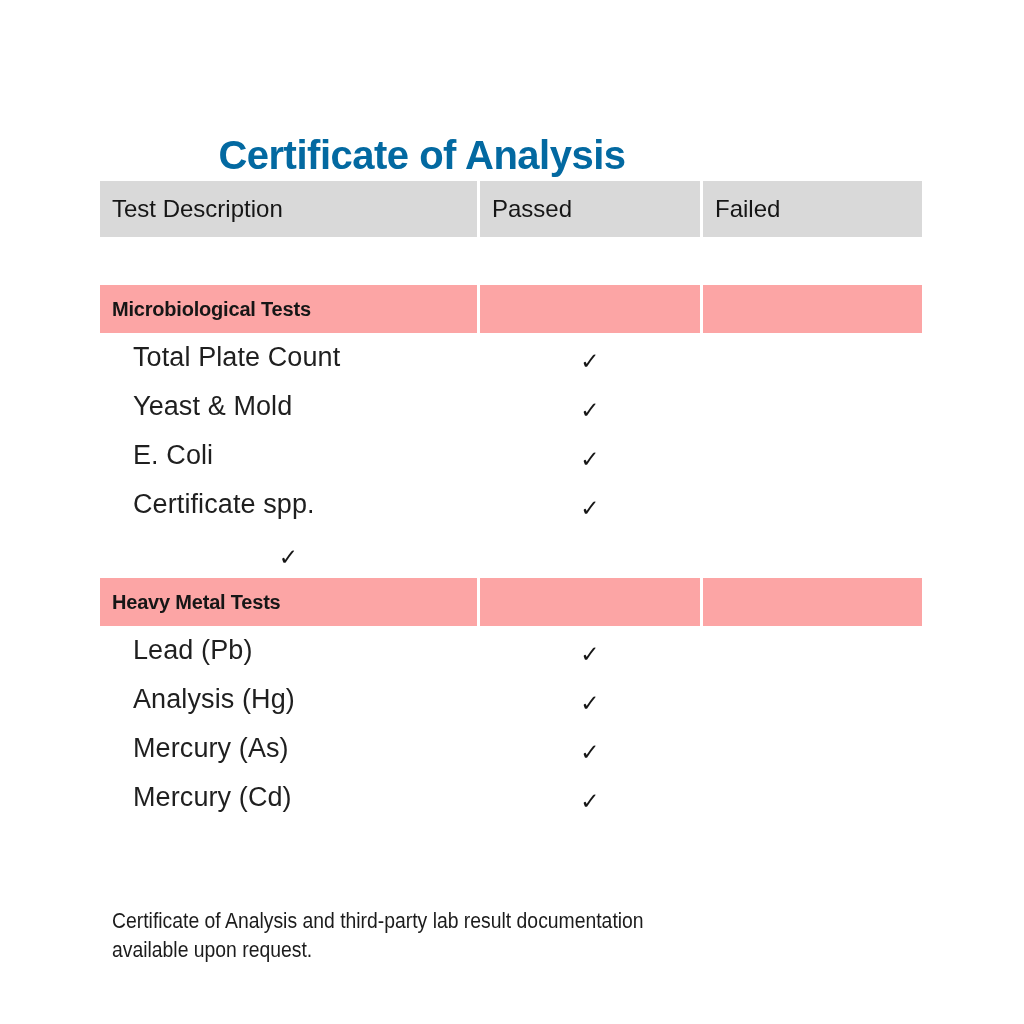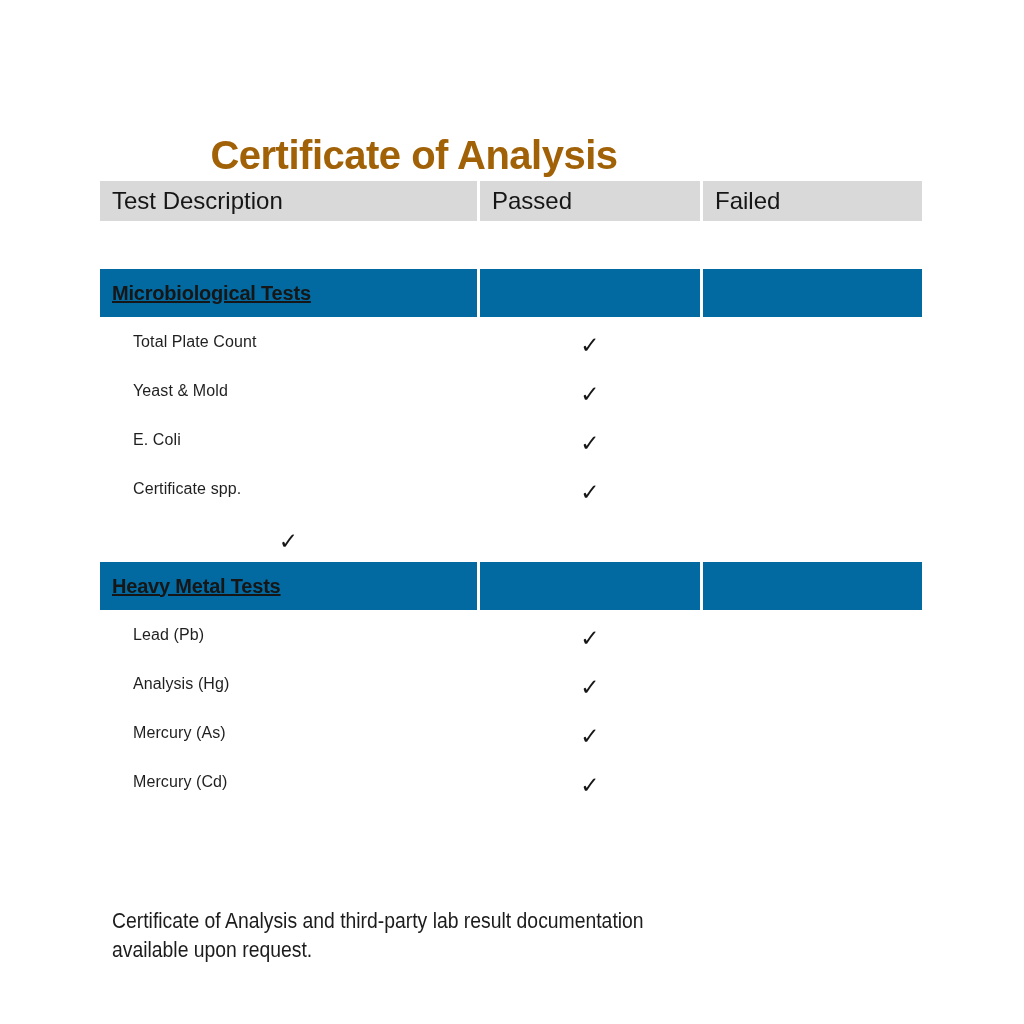--- a/index.html
+++ b/index.html
@@ -12,81 +12,80 @@
     height: 1024px;
     position: relative;
     font-family: "Liberation Sans", sans-serif;
     color: #1a1a1a;
     overflow: hidden;
   }
 
   .page-title {
     position: absolute;
     top: 106px;
-    left: 4px;
+    left: 12px;
     width: 820px;
     text-align: center;
     font-size: 40px;
     line-height: 44px;
     font-weight: 700;
     letter-spacing: -0.5px;
-    color: #a16207;
+    color: #0369a1;
   }
 
   .coa-table {
     position: absolute;
     left: 100px;
     top: 181px;
     width: 822px;
   }
 
   .t-row {
     display: grid;
     grid-template-columns: 377px 220px 219px;
     column-gap: 3px;
   }
 
-  .header-row { height: 40px; }
+  .header-row { height: 56px; }
   .header-row .cell {
     background: #d9d9d9;
     display: flex;
     align-items: center;
     font-size: 24px;
     font-weight: 400;
     color: #161616;
     padding-left: 12px;
     box-sizing: border-box;
   }
 
   .spacer-row { height: 48px; }
 
   .section-row { height: 48px; }
   .section-row .cell {
-    background: #0369a1;
+    background: #fca5a5;
     display: flex;
     align-items: center;
     box-sizing: border-box;
-    text-decoration: underline;
   }
   .section-row .cell.label-cell {
     font-size: 20px;
     font-weight: 700;
     letter-spacing: -0.2px;
     color: #161616;
     padding-left: 12px;
   }
 
   .data-row { height: 49px; }
   .data-row .cell {
     display: flex;
     align-items: center;
     box-sizing: border-box;
   }
   .data-row .label-cell {
-    font-size: 16px;
+    font-size: 27px;
     font-weight: 400;
     color: #1f1f1f;
     padding-left: 33px;
     letter-spacing: 0.1px;
   }
   .data-row .passed-cell {
     justify-content: center;
   }
   .check {
     font-family: "DejaVu Sans", sans-serif;

